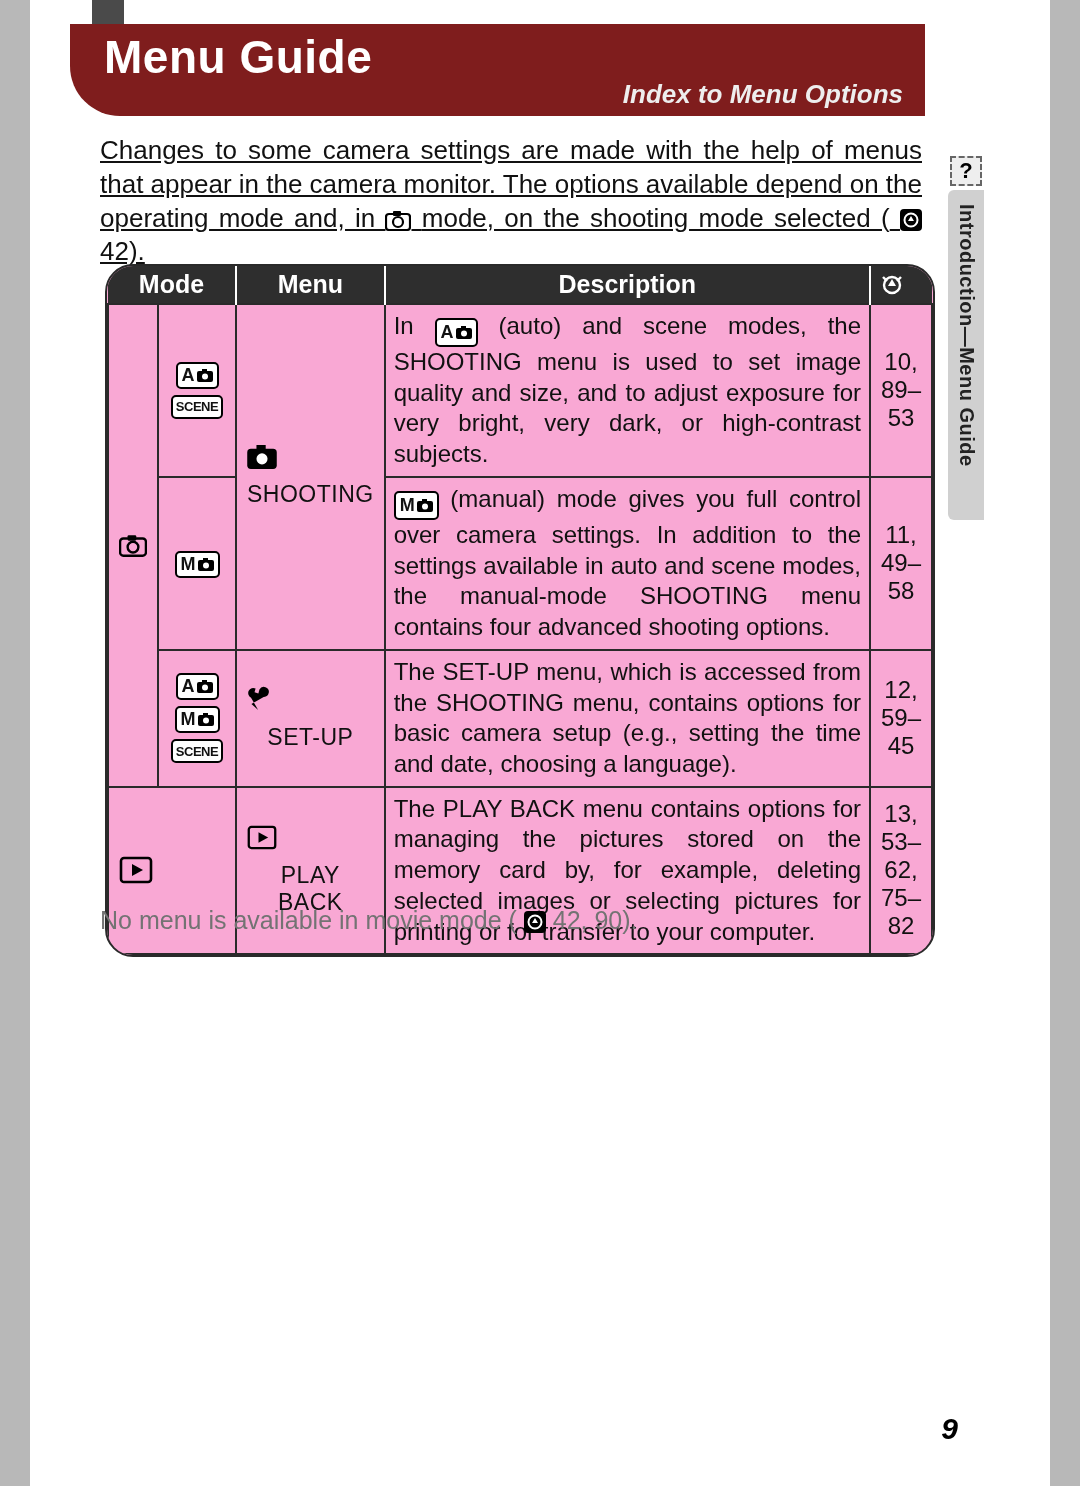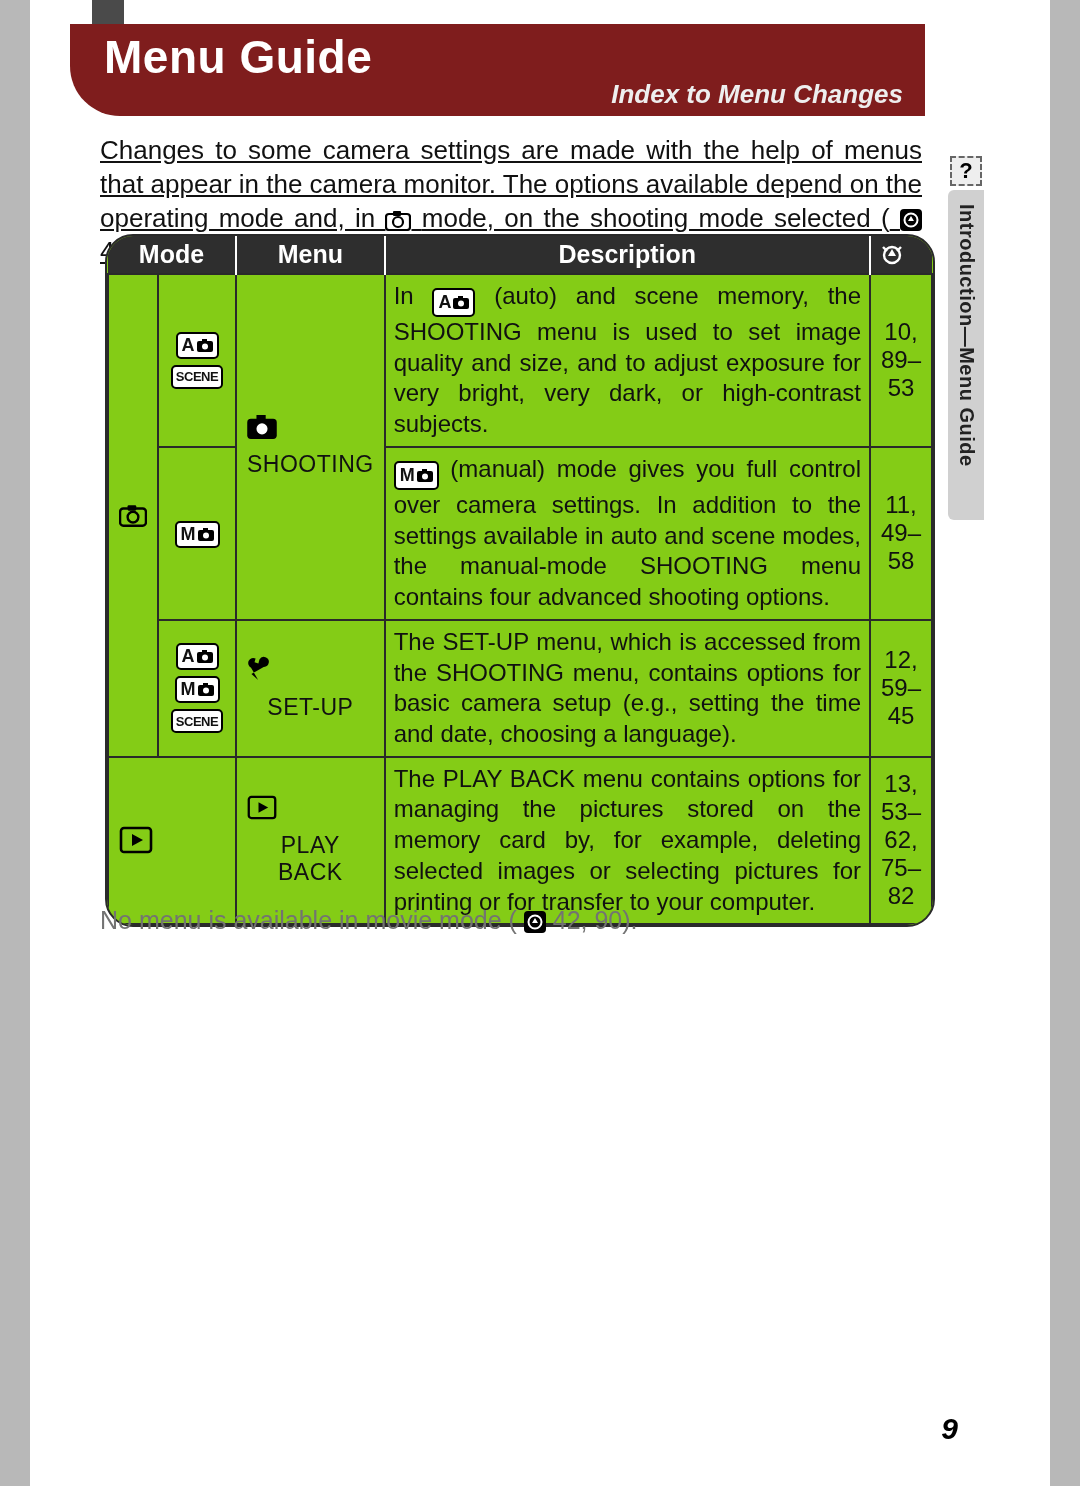--- a/index.html
+++ b/index.html
@@ -106,26 +106,26 @@
     text-decoration: underline;
   }
   .inline-icon {
     display: inline-flex;
     vertical-align: -4px;
   }
   
   .tbl {
     position: absolute;
     left: 75px;
-    top: 234px;
+    top: 264px;
     width: 830px;
     border: 2px solid #2a2a2a;
     border-radius: 28px;
     overflow: hidden;
-    background: #84cc16;
+    background: #f9a8d4;
   }
   table {
     border-collapse: collapse;
     width: 100%;
     font-size: 24px;
     color: #111;
   }
   thead th {
     background: #2e2e2e;
     color: #fff;
@@ -204,21 +204,21 @@
 </style>
 </head>
 <body>
 
 <div class="page">
 
   <div class="left-stub"></div>
 
   <div class="header">
     <h1>Menu Guide</h1>
-    <div class="subtitle">Index to Menu Changes</div>
+    <div class="subtitle">Index to Menu Options</div>
   </div>
 
   <div class="right-tab">
     <div class="qmark">?</div>
     <span class="tab-label">Introduction—Menu Guide</span>
   </div>
 
   <div class="intro">
     <span>Changes to some camera settings are made with the help of menus that appear in the camera monitor.  The options available depend on the operating mode and, in </span>
     <span class="inline-icon">
@@ -282,21 +282,21 @@
                 <rect x="5" y="0" width="5" height="3" fill="#000"></rect>
                 <circle cx="8" cy="7.5" r="3" fill="#fff"></circle>
               </svg>
             <span class="menu-label">SHOOTING</span>
           </td>
           <td class="desc">
             <span>In </span><span class="badge" style="vertical-align:-4px">A<svg width="16" height="13" viewBox="0 0 16 13">
                   <rect x="0" y="2" width="16" height="11" rx="2" fill="#000"></rect>
                   <rect x="5" y="0" width="5" height="3" fill="#000"></rect>
                   <circle cx="8" cy="7.5" r="3" fill="#fff"></circle>
-                </svg></span><span> (auto) and scene memory, the SHOOTING menu is used to set image quality and size, and to adjust exposure for very bright, very dark, or high-contrast subjects.</span>
+                </svg></span><span> (auto) and scene modes, the SHOOTING menu is used to set image quality and size, and to adjust exposure for very bright, very dark, or high-contrast subjects.</span>
           </td>
           <td class="pages">10,
 89–
 53</td>
         </tr>
 
         <tr>
           <td class="sub-col">
             <span class="badge">M<svg width="16" height="13" viewBox="0 0 16 13">
                   <rect x="0" y="2" width="16" height="11" rx="2" fill="#000"></rect>

